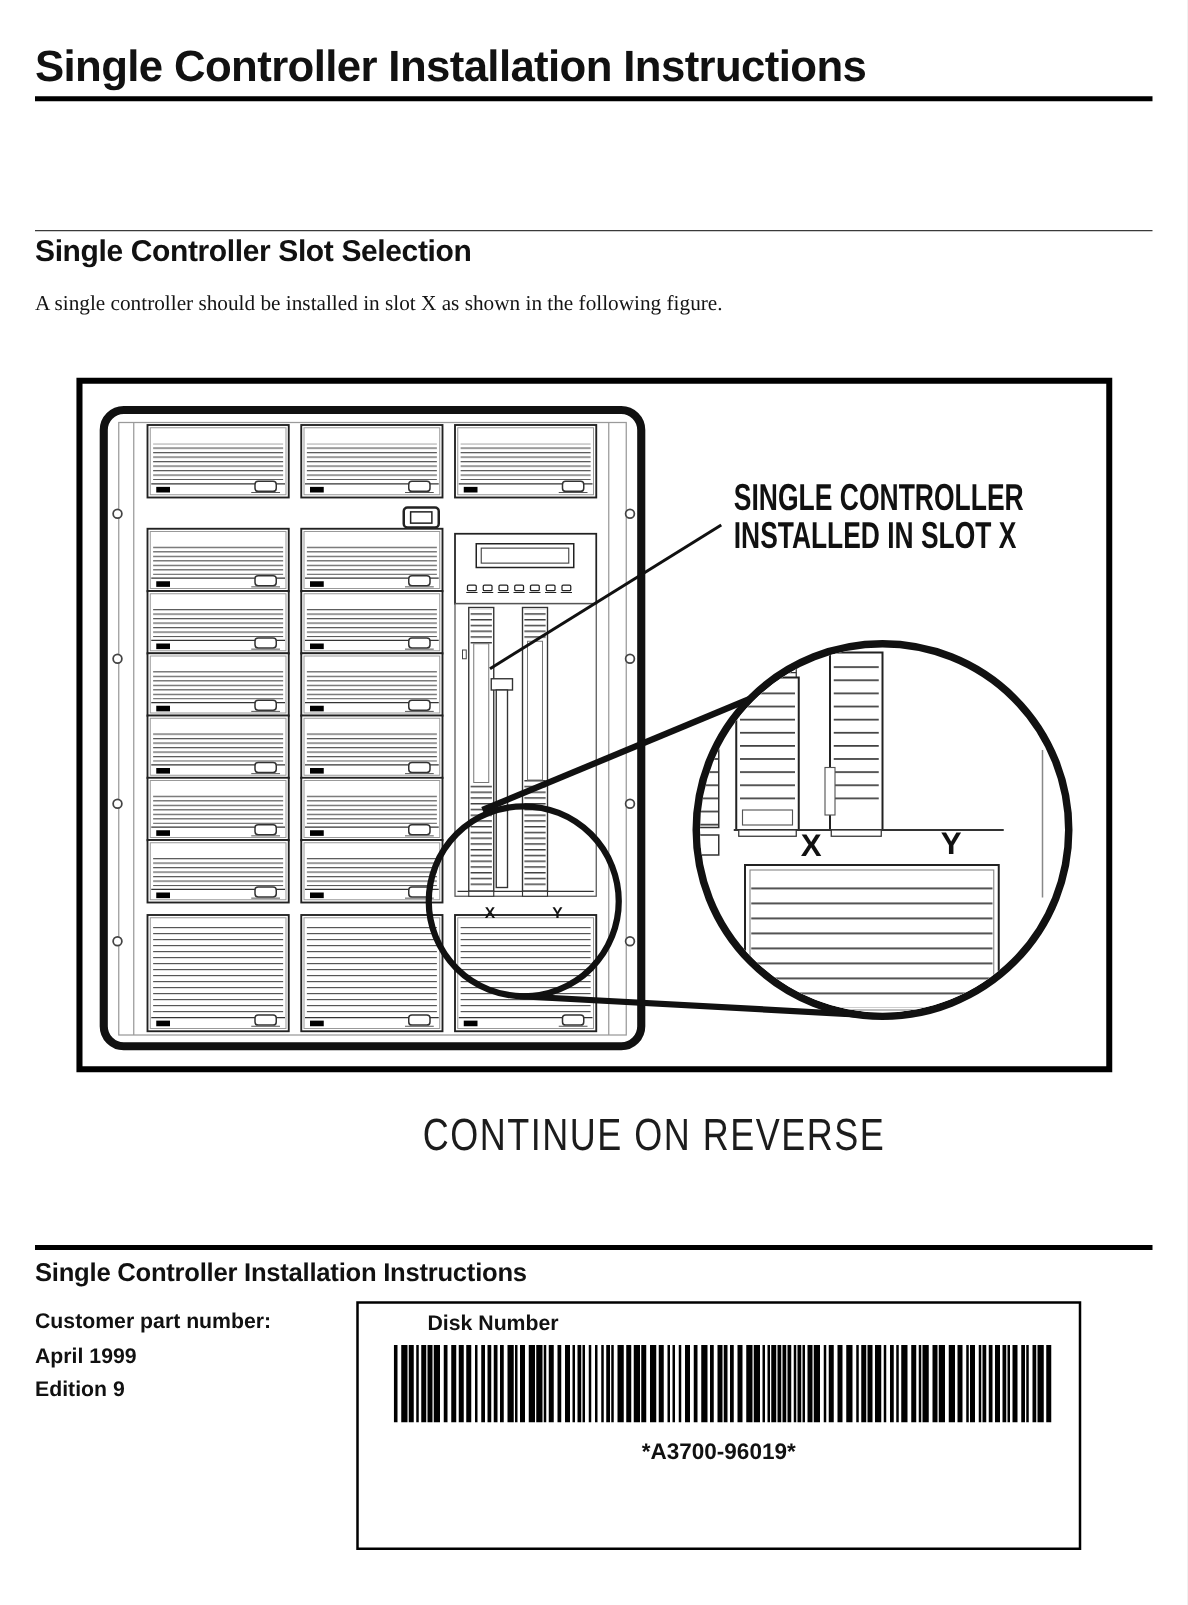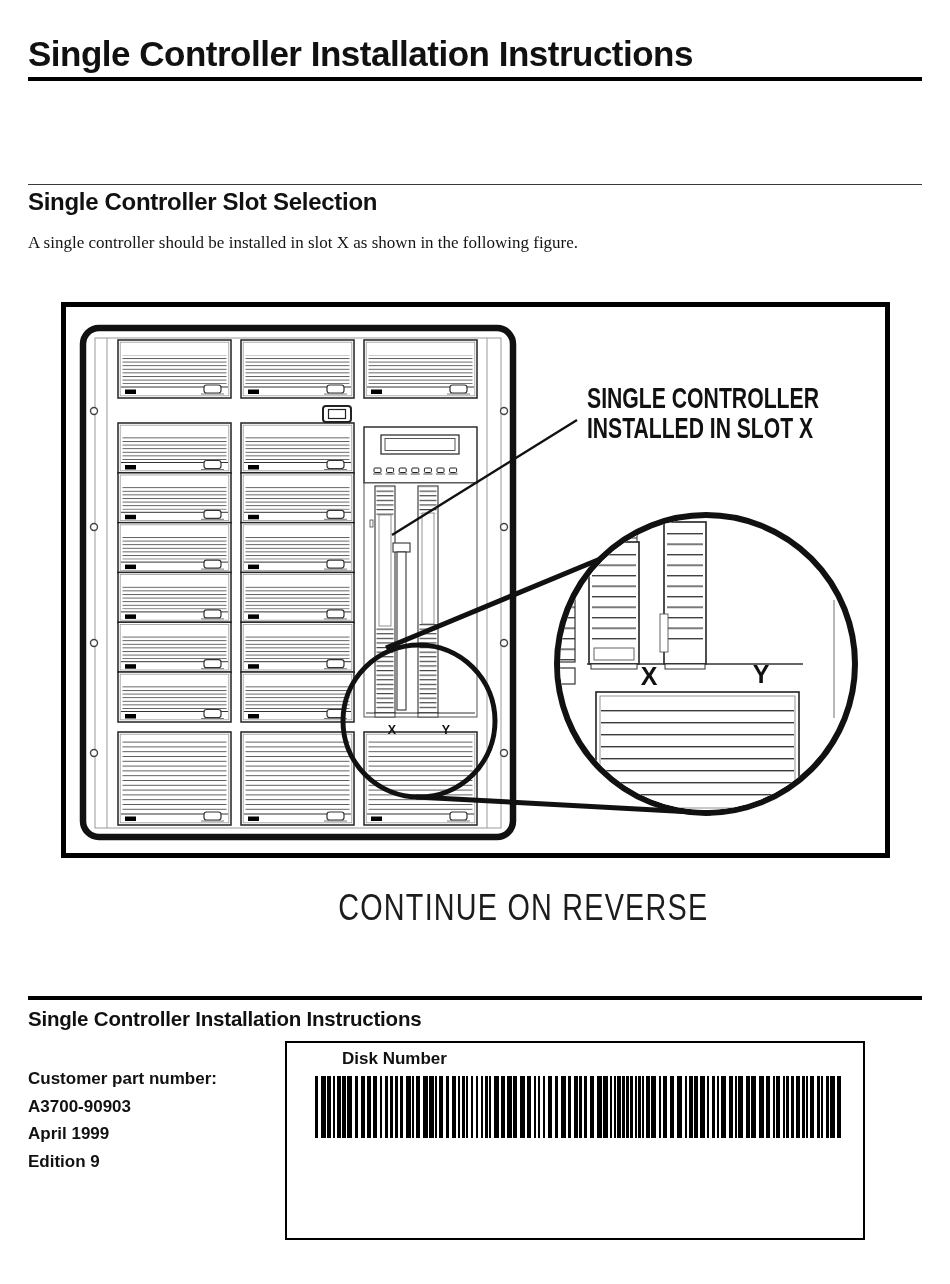--- a/index.html
+++ b/index.html
@@ -33,21 +33,21 @@
     left:0;top:887px;width:950px;text-align:center;margin-left:48px;
   }
   #continue-note span{
     display:inline-block;font-size:36px;font-weight:400;letter-spacing:1.5px;
     transform:scaleX(0.80);transform-origin:center;white-space:nowrap;color:#1c1c1c;
   }
   #footer-heading{
     left:28px;top:1007px;font-size:20.5px;font-weight:bold;letter-spacing:-0.2px;
     line-height:1.2;white-space:nowrap;
   }
-  #footer-lines{left:28px;top:1043px;font-size:17px;font-weight:bold;line-height:27.6px;margin-top:22px;}
+  #footer-lines{left:28px;top:1043px;font-size:17px;font-weight:bold;line-height:27.6px;}
   #part-box{
     left:285px;top:1041px;width:580px;height:199px;
     border:2.5px solid #000;box-sizing:border-box;
   }
   #part-box-heading{left:55px;top:6px;font-size:17px;font-weight:bold;}
   #barcode{
     left:28px;top:33px;width:527px;height:62px;
     display:flex;align-items:stretch;overflow:hidden;
   }
   #barcode-text{left:0;top:108px;width:100%;text-align:center;font-size:18px;font-weight:bold;}
@@ -267,21 +267,20 @@
 
   <div class="abs" id="continue-note">
     <span>CONTINUE ON REVERSE</span>
   </div>
 
   <div class="abs rule-thick" id="rule-footer"></div>
   <div class="abs" id="footer-heading">Single Controller Installation Instructions</div>
 
   <div class="abs" id="footer-lines">
     <div>Customer part number:</div>
-    <div>A3700-90903</div>
     <div>April 1999</div>
     <div>Edition 9</div>
   </div>
 
   <div class="abs" id="part-box">
     <div class="abs" id="part-box-heading">Disk Number</div>
     <div class="abs" id="barcode">
         <div style="flex: 0 0 auto; width: 3px; margin-right: 3px; background: rgb(0, 0, 0);"></div>
         <div style="flex: 0 0 auto; width: 5px; margin-right: 1px; background: rgb(0, 0, 0);"></div>
         <div style="flex: 0 0 auto; width: 4px; margin-right: 2px; background: rgb(0, 0, 0);"></div>
@@ -372,15 +371,16 @@
         <div style="flex: 0 0 auto; width: 4px; margin-right: 2px; background: rgb(0, 0, 0);"></div>
         <div style="flex: 0 0 auto; width: 3px; margin-right: 1px; background: rgb(0, 0, 0);"></div>
         <div style="flex: 0 0 auto; width: 2px; margin-right: 2px; background: rgb(0, 0, 0);"></div>
         <div style="flex: 0 0 auto; width: 4px; margin-right: 3px; background: rgb(0, 0, 0);"></div>
         <div style="flex: 0 0 auto; width: 3px; margin-right: 1px; background: rgb(0, 0, 0);"></div>
         <div style="flex: 0 0 auto; width: 2px; margin-right: 3px; background: rgb(0, 0, 0);"></div>
         <div style="flex: 0 0 auto; width: 3px; margin-right: 1px; background: rgb(0, 0, 0);"></div>
         <div style="flex: 0 0 auto; width: 5px; margin-right: 2px; background: rgb(0, 0, 0);"></div>
         <div style="flex: 0 0 auto; width: 4px; margin-right: 2px; background: rgb(0, 0, 0);"></div>
       </div>
+    <div class="abs" id="barcode-text">*A3700-96019*</div>
   </div>
 
 </div>
 
 </body></html>

